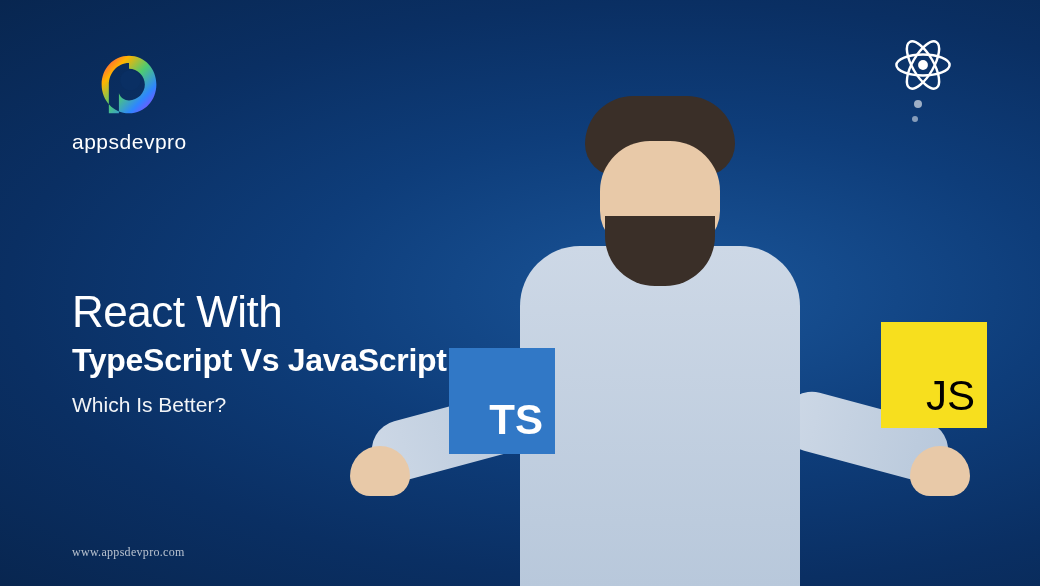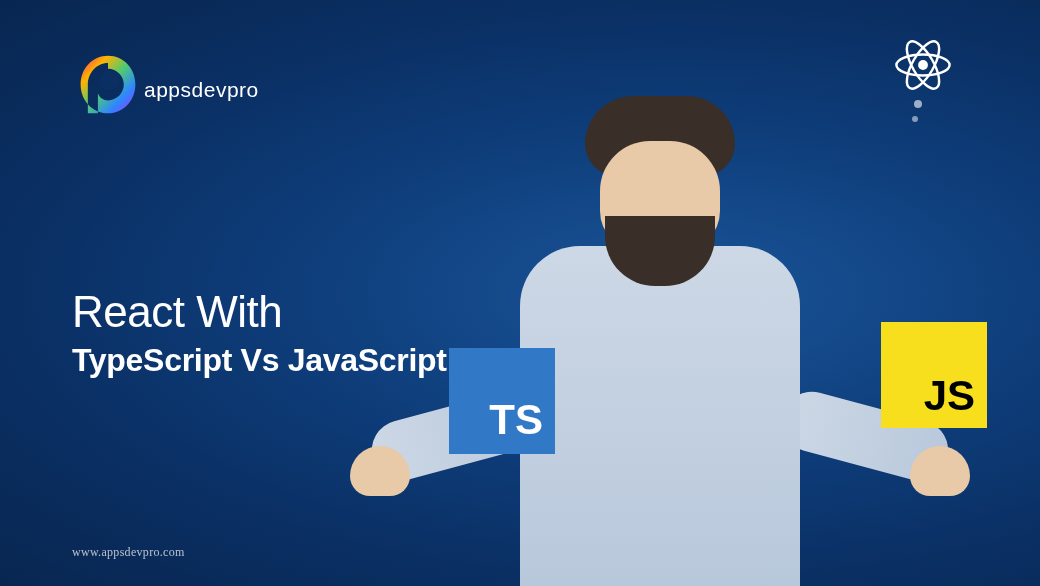--- a/index.html
+++ b/index.html
@@ -18,21 +18,21 @@
       width: 100%;
       height: 100%;
       background: radial-gradient(ellipse at 65% 50%, #1a5599 0%, #0e3d7a 40%, #0a2f63 70%, #082650 100%);
       position: relative;
     }
     .logo-wrap {
       position: absolute;
       top: 50px;
       left: 72px;
       display: flex;
-      flex-direction: row;
+      flex-direction: column;
       align-items: center;
     }
     .logo-mark {
       width: 72px;
       height: 72px;
       position: relative;
     }
     .logo-mark svg {
       width: 100%;
       height: 100%;
@@ -211,21 +211,21 @@
       right: 53px;
       width: 106px;
       height: 106px;
       background: #f7df1e;
       display: flex;
       align-items: flex-end;
       justify-content: flex-end;
       padding: 8px 12px;
       color: #000000;
       font-size: 42px;
-      font-weight: 700;
+      font-weight: 400;
       font-family: Arial, sans-serif;
     }
   </style>
 </head>
 <body>
 
 <div class="container">
 
   <div class="logo-wrap">
     <div class="logo-mark">
@@ -242,20 +242,21 @@
         <path d="M50 8 C28 8 12 26 12 48 C12 70 28 88 50 88 C72 88 88 70 88 48 C88 26 72 8 50 8 Z M50 26 C62 26 72 36 72 48 C72 60 62 70 50 70 C44 70 38 66 36 60 L36 88 L22 88 L22 48 C22 32 34 18 50 18 Z" fill="url(#lg1)"></path>
         <path d="M66 42 C66 50 60 56 52 56 C44 56 38 50 38 42 C38 34 44 28 52 28 C60 28 66 34 66 42 Z" fill="#0a2f63"></path>
       </svg>
     </div>
     <div class="logo-text">appsdevpro</div>
   </div>
 
   <div class="headline">
     <div class="headline-1">React With</div>
     <div class="headline-2">TypeScript Vs JavaScript:</div>
+    <div class="headline-3">Which Is Better?</div>
   </div>
 
   <div class="footer-url">www.appsdevpro.com</div>
 
   <div class="react-logo">
     <svg viewBox="0 0 100 100">
       <g stroke="#ffffff" stroke-width="3.5" fill="none">
         <ellipse cx="50" cy="50" rx="38" ry="15"></ellipse>
         <ellipse cx="50" cy="50" rx="38" ry="15" transform="rotate(60 50 50)"></ellipse>
         <ellipse cx="50" cy="50" rx="38" ry="15" transform="rotate(-60 50 50)"></ellipse>

